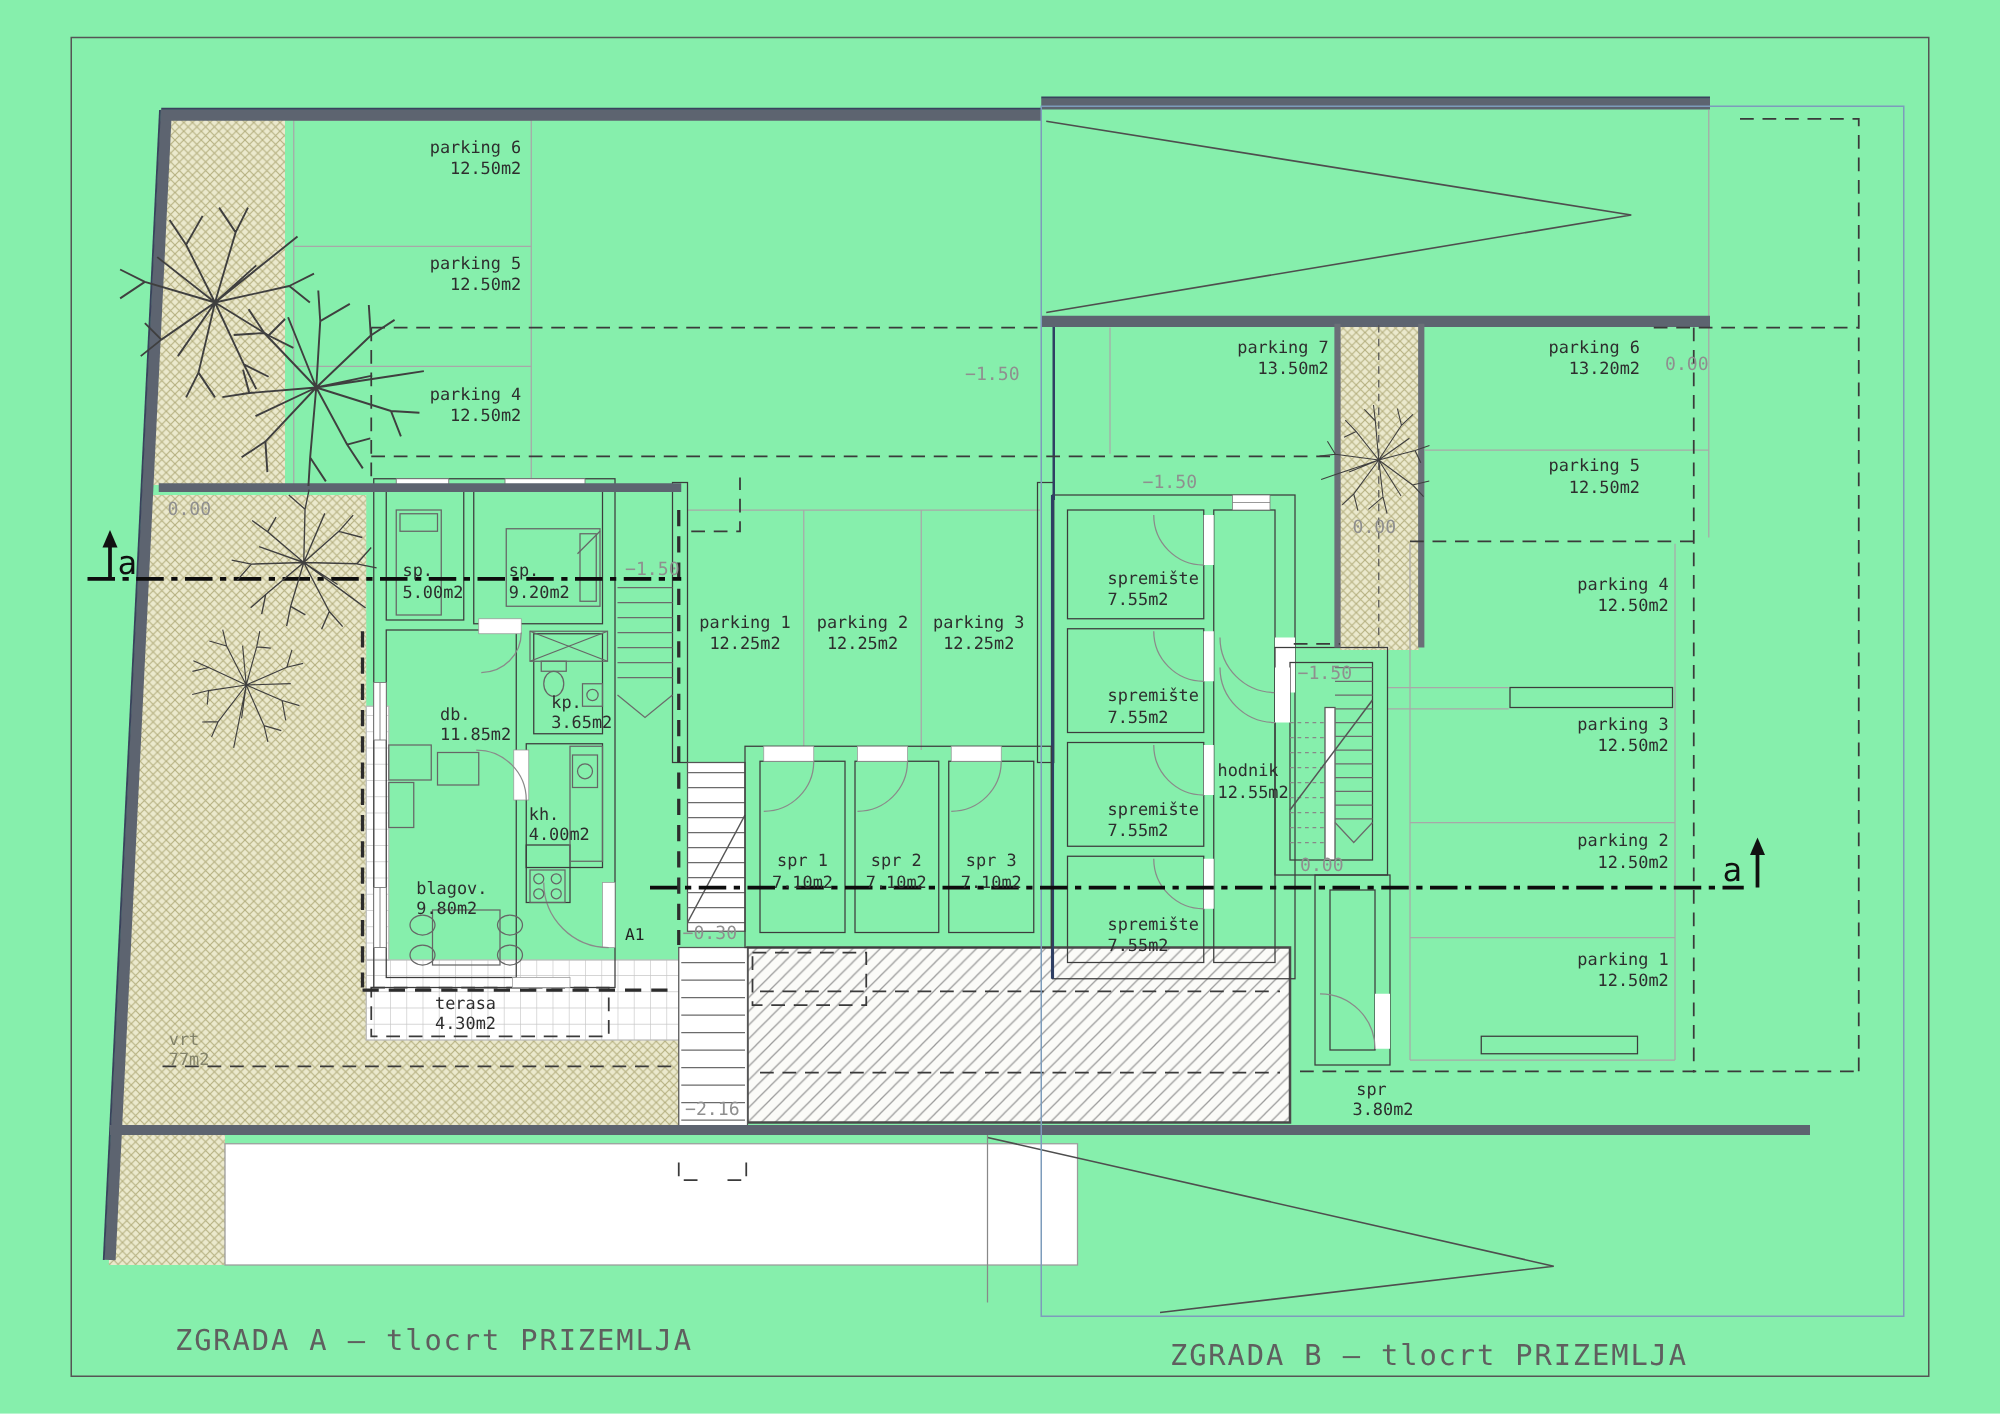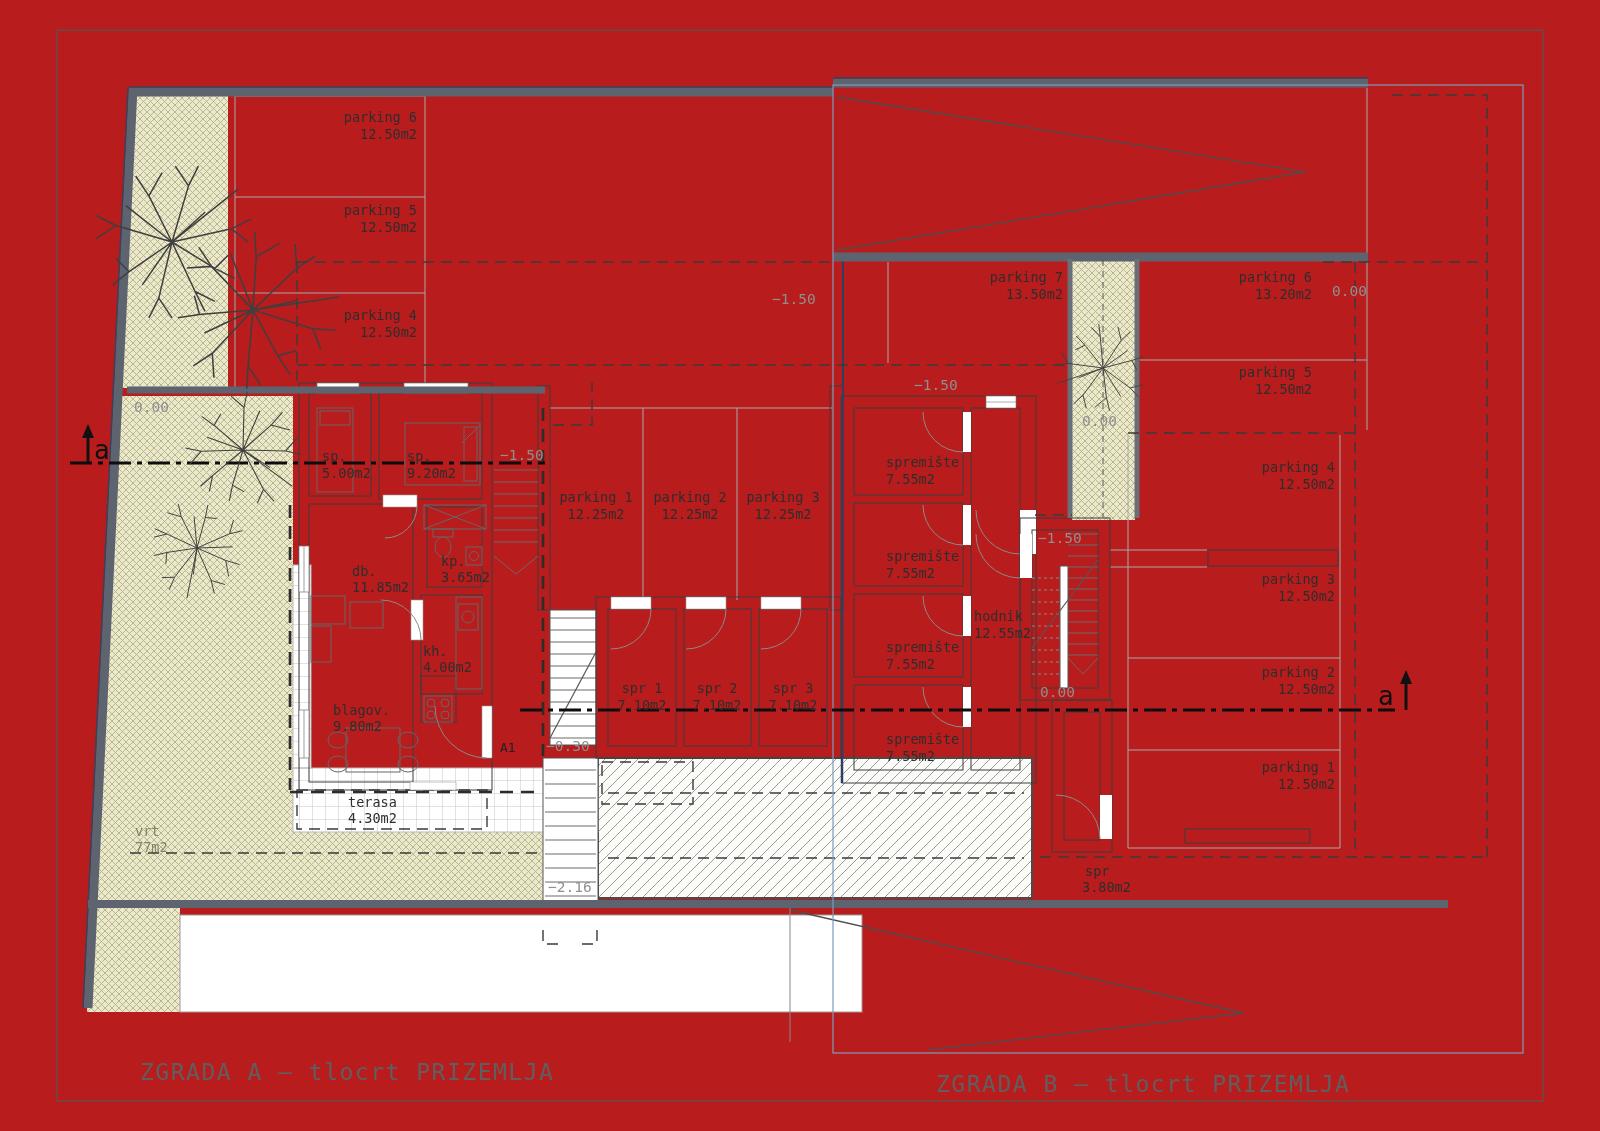--- a/index.html
+++ b/index.html
@@ -1,16 +1,16 @@
 <!DOCTYPE html>
 <html><head>
 <meta charset="utf-8">
 <style>
   html,body{margin:0;padding:0;background:#fff;}
-  .page{position:relative;width:1600px;height:1131px;background:#b91c1c;overflow:hidden;}
+  .page{position:relative;width:1600px;height:1131px;background:#86efac;overflow:hidden;}
   svg{position:absolute;left:0;top:0;}
   text{font-family:"DejaVu Sans Mono","Liberation Mono",monospace;}
   .t  {font-size:13.5px;fill:#2e2e2e;}
   .te {font-size:14.5px;fill:#8f8f8f;}
   .tv {font-size:13.5px;fill:#83836a;}
   .ta1{font-size:13px;fill:#222;}
   .ttl{font-size:23px;fill:#5f5f5f;letter-spacing:1.5px;}
   .sa {font-size:26px;fill:#101010;}
   .thin{stroke:#a8a8a8;stroke-width:1;fill:none;}
   .wallline{stroke:#3c3c3c;stroke-width:1;fill:none;}

